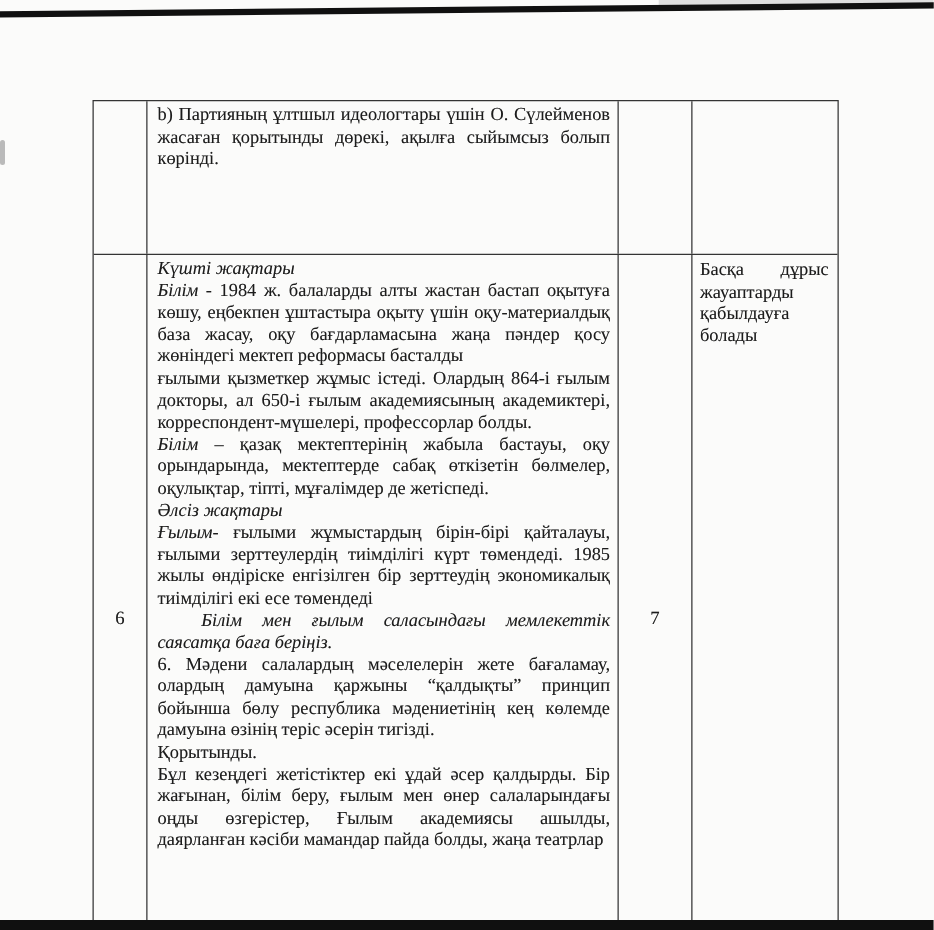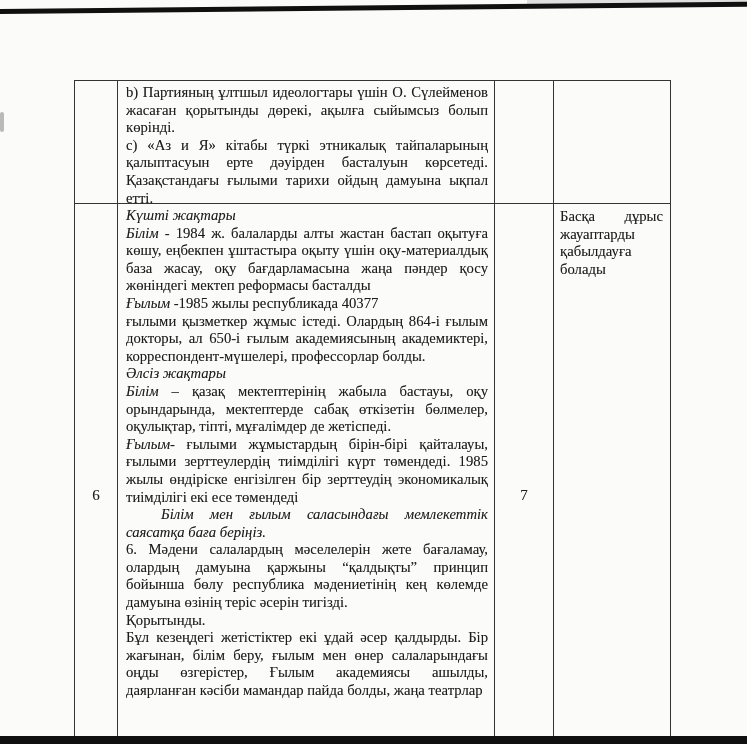--- a/index.html
+++ b/index.html
@@ -50,39 +50,37 @@
   <div class="smudge"></div>
 
   <div class="tbl">
 
     <div class="row row-1">
       <div class="cell c-num">
         <span class="num-label"></span>
       </div>
       <div class="cell c-main">
           <p><span>b) Партияның ұлтшыл идеологтары үшін О. Сүлейменов жасаған қорытынды дөрекі, ақылға сыйымсыз болып көрінді.</span></p>
-          <p><span>c) «Аз и Я» кітабы түркі этникалық тайпаларының қалыптасуын ерте дәуірден басталуын көрсетеді. Қазақстандағы ғылыми тарихи ойдың дамуына ықпал етті.</span></p>
         </div>
       <div class="cell c-score">
         <span class="num-label"></span>
       </div>
       <div class="cell c-note"></div>
     </div>
 
     <div class="row row-2">
       <div class="cell c-num">
         <span class="num-label">6</span>
       </div>
       <div class="cell c-main">
           <p><span style="font-style: italic; margin-top: 27px;">Күшті жақтары</span></p>
           <p><span style="font-style: italic;">Білім</span><span> - 1984 ж. балаларды алты жастан бастап оқытуға көшу, еңбекпен ұштастыра оқыту үшін оқу-материалдық база жасау, оқу бағдарламасына жаңа пәндер қосу жөніндегі мектеп реформасы басталды</span></p>
-          <p><span style="font-style: italic;">Ғылым</span><span> -1985 жылы республикада 40377</span></p>
           <p><span>ғылыми қызметкер жұмыс істеді. Олардың 864-і ғылым докторы, ал 650-і ғылым академиясының академиктері, корреспондент-мүшелері, профессорлар болды.</span></p>
+          <p><span style="font-style: italic;">Білім</span><span> – қазақ мектептерінің жабыла бастауы, оқу орындарында, мектептерде сабақ өткізетін бөлмелер, оқулықтар, тіпті, мұғалімдер де жетіспеді.</span></p>
           <p><span style="font-style: italic;">Әлсіз жақтары</span></p>
-          <p><span style="font-style: italic;">Білім</span><span> – қазақ мектептерінің жабыла бастауы, оқу орындарында, мектептерде сабақ өткізетін бөлмелер, оқулықтар, тіпті, мұғалімдер де жетіспеді.</span></p>
           <p><span style="font-style: italic; margin-top: 32px;">Ғылым-</span><span> ғылыми жұмыстардың бірін-бірі қайталауы, ғылыми зерттеулердің тиімділігі күрт төмендеді. 1985 жылы өндіріске енгізілген бір зерттеудің экономикалық тиімділігі екі есе төмендеді</span></p>
           <p><span style="font-style: italic; margin-left: 35px;">Білім мен ғылым саласындағы мемлекеттік саясатқа баға беріңіз.</span></p>
           <p><span>6. Мәдени салалардың мәселелерін жете бағаламау, олардың дамуына қаржыны “қалдықты” принцип бойынша бөлу республика мәдениетінің кең көлемде дамуына өзінің теріс әсерін тигізді.</span></p>
           <p><span style="">Қорытынды.</span></p>
           <p><span>Бұл кезеңдегі жетістіктер екі ұдай әсер қалдырды. Бір жағынан, білім беру, ғылым мен өнер салаларындағы оңды өзгерістер, Ғылым академиясы ашылды, даярланған кәсіби мамандар пайда болды, жаңа театрлар</span></p>
         </div>
       <div class="cell c-score">
         <span class="num-label">7</span>
       </div>
       <div class="cell c-note">Басқа дұрыс жауаптарды қабылдауға болады</div>

